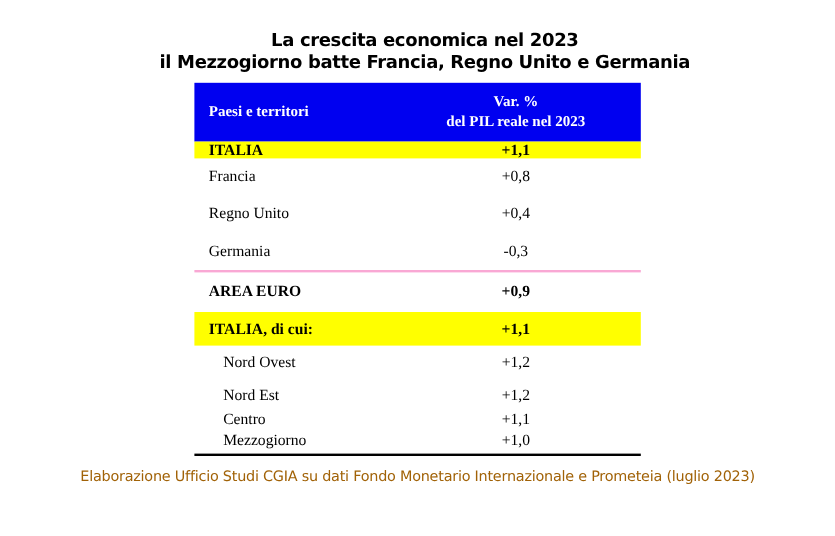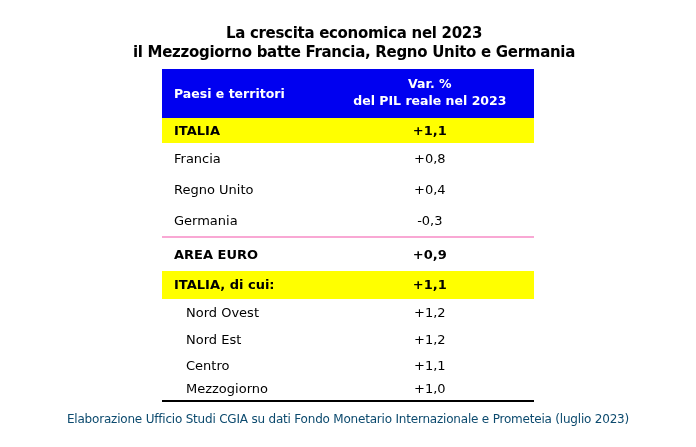--- a/index.html
+++ b/index.html
@@ -17,20 +17,21 @@
     font-weight: bold;
     font-size: 15px;
     line-height: 1.25;
     letter-spacing: -0.3px;
     color: #000;
     padding-left: 12px;
   }
   .gdp-table {
     width: 372px;
     margin: 7px auto 0 auto;
+    font-family: Liberation Serif, serif;
   }
   .thead {
     display: flex;
     height: 49px;
     background: var(--header-blue, #0000F0);
     color: #ffffff;
     font-weight: bold;
     font-size: 12.5px;
   }
   .thead .col-left {
@@ -65,32 +66,32 @@
     text-align: center;
   }
   .trow.highlight {
     background: var(--highlight-yellow, #FFFF00);
     font-weight: bold;
   }
   .trow.bold { font-weight: bold; }
   .trow.indent .label { padding-left: 24px; }
   .btop { border-top: 2px solid #f9a8d4; }
   .bbot { border-bottom: 2px solid #000; }
-  .h25 { height: 25px; }
+  .h25 { height: 14px; }
   .h24 { height: 24px; }
   .h26 { height: 26px; }
   .h28 { height: 28px; }
-  .h31 { height: 31px; justify-content: space-between; }
+  .h31 { height: 31px; }
   .h35 { height: 35px; }
   .source-note {
     margin-top: 10px;
     text-align: center;
     font-size: 12px;
     letter-spacing: -0.2px;
-    color: #0c4a6e;
+    color: #a16207;
   }
 </style>
 </head>
 <body>
 
 <div class="page">
 
   <div class="title-block">
     <div>La crescita economica nel 2023</div>
     <div>il Mezzogiorno batte Francia, Regno Unito e Germania</div>

